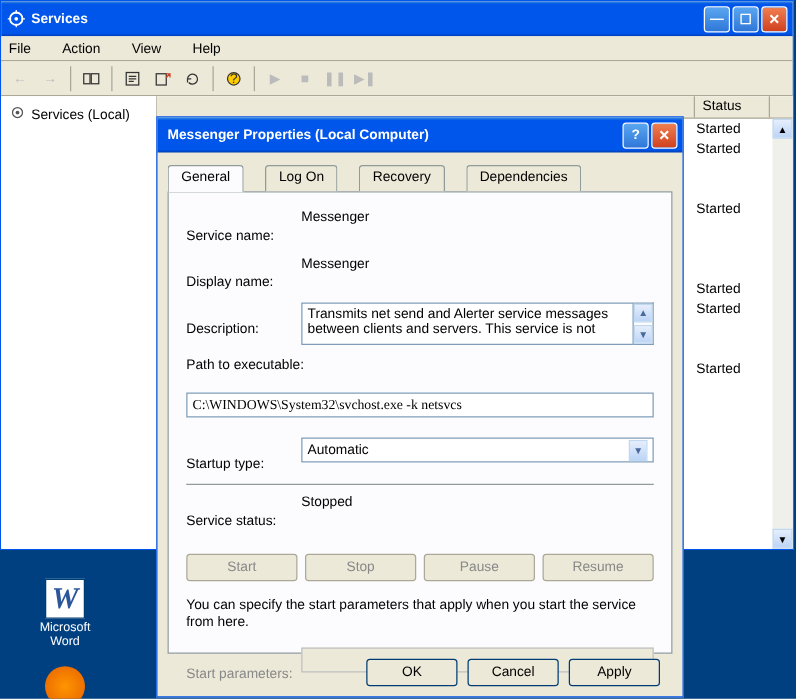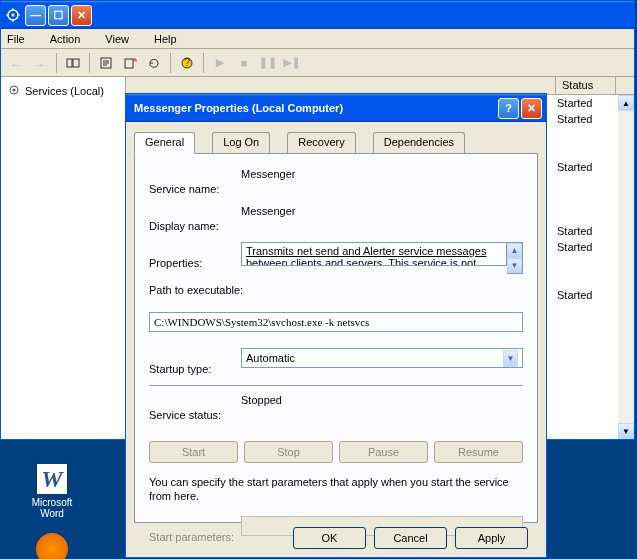--- a/index.html
+++ b/index.html
@@ -40,21 +40,21 @@
 .props-body { padding: 8px; }
 .tabs { display: flex; height: 21px; margin-top: 2px; gap: 16px; }
 .tab { padding: 3px 10px; border: 1px solid #919b9c; border-bottom: none; background: #ece9d8; margin-right: 1px; border-radius: 3px 3px 0 0; cursor: pointer; position: relative; }
 .tab.active { background: #fcfcfe; z-index: 2; border-bottom: 1px solid #fcfcfe; margin-bottom: -1px; }
 .tab-content { border: 1px solid #919b9c; background: #fcfcfe; padding: 14px 14px; height: 370px; }
 
 .field-row { display: flex; align-items: flex-start; margin-bottom: 10px; }
 .field-label { width: 92px; margin-top: 15px; }
 .field-value { flex: 1; }
 .desc-box { flex: 1; display: flex; }
-.desc-text { flex: 1; border: 1px solid #7f9db9; background: white; padding: 2px 4px; height: 24px; overflow: hidden; text-decoration: underline; }
+.desc-text { flex: 1; border: 1px solid #7f9db9; background: white; padding: 2px 4px; height: 34px; overflow: hidden; }
 .desc-scroll { width: 16px; display: flex; flex-direction: column; justify-content: space-between; border: 1px solid #7f9db9; border-left: none; }
 .desc-scroll-btn { height: 15px; background: linear-gradient(#e6eefc,#bcd4f6); border: 1px solid #c0d8f0; display: flex; align-items: center; justify-content: center; font-size: 8px; color: #4a6a9c; cursor: pointer; }
 
 .path-input { width: 100%; border: 1px solid #7f9db9; background: white; padding: 2px 4px; font-family: Tahoma; font-size: 11px; height: 20px; }
 .select-wrap { flex: 1; position: relative; }
 .select { width: 100%; border: 1px solid #7f9db9; background: white; padding: 2px 4px; height: 20px; display: flex; align-items: center; justify-content: space-between; cursor: pointer; }
 .select-arrow { width: 15px; height: 17px; background: linear-gradient(#e6eefc,#bcd4f6); border: 1px solid #c0d8f0; display: flex; align-items: center; justify-content: center; font-size: 8px; color: #4a6a9c; }
 
 .hr { border: none; border-top: 1px solid #919b9c; margin: 8px 0; }
 
@@ -85,20 +85,21 @@
 
 <div class="services-window">
   <div class="titlebar">
     <span class="titlebar-icon">
       <svg width="14" height="14" viewBox="0 0 14 14">
           <circle cx="7" cy="7" r="5" fill="none" stroke="#fff" stroke-width="1.5"></circle>
           <circle cx="7" cy="7" r="1.5" fill="#fff"></circle>
           <path d="M7 0v3M7 11v3M0 7h3M11 7h3" stroke="#fff"></path>
         </svg>
     </span>
+    <span class="titlebar-title">Services</span>
     <div class="win-btns">
       <div class="win-btn min">—</div>
       <div class="win-btn max">☐</div>
       <div class="win-btn close">✕</div>
     </div>
   </div>
   <div class="menubar">
     <span>File</span>
     <span>Action</span>
     <span>View</span>
@@ -246,21 +247,21 @@
     <div class="tab-content">
       <div class="field-row">
         <div class="field-label">Service name:</div>
         <div class="field-value">Messenger</div>
       </div>
       <div class="field-row">
         <div class="field-label">Display name:</div>
         <div class="field-value">Messenger</div>
       </div>
       <div class="field-row">
-        <div class="field-label">Properties:</div>
+        <div class="field-label">Description:</div>
         <div class="desc-box">
           <div class="desc-text">Transmits net send and Alerter service messages between clients and servers. This service is not</div>
           <div class="desc-scroll">
             <div class="desc-scroll-btn">▲</div>
             <div class="desc-scroll-btn">▼</div>
           </div>
         </div>
       </div>
       <div style="margin-bottom:16px">Path to executable:</div>
       <input class="path-input" readonly="" value="C:\WINDOWS\System32\svchost.exe -k netsvcs" style="">

